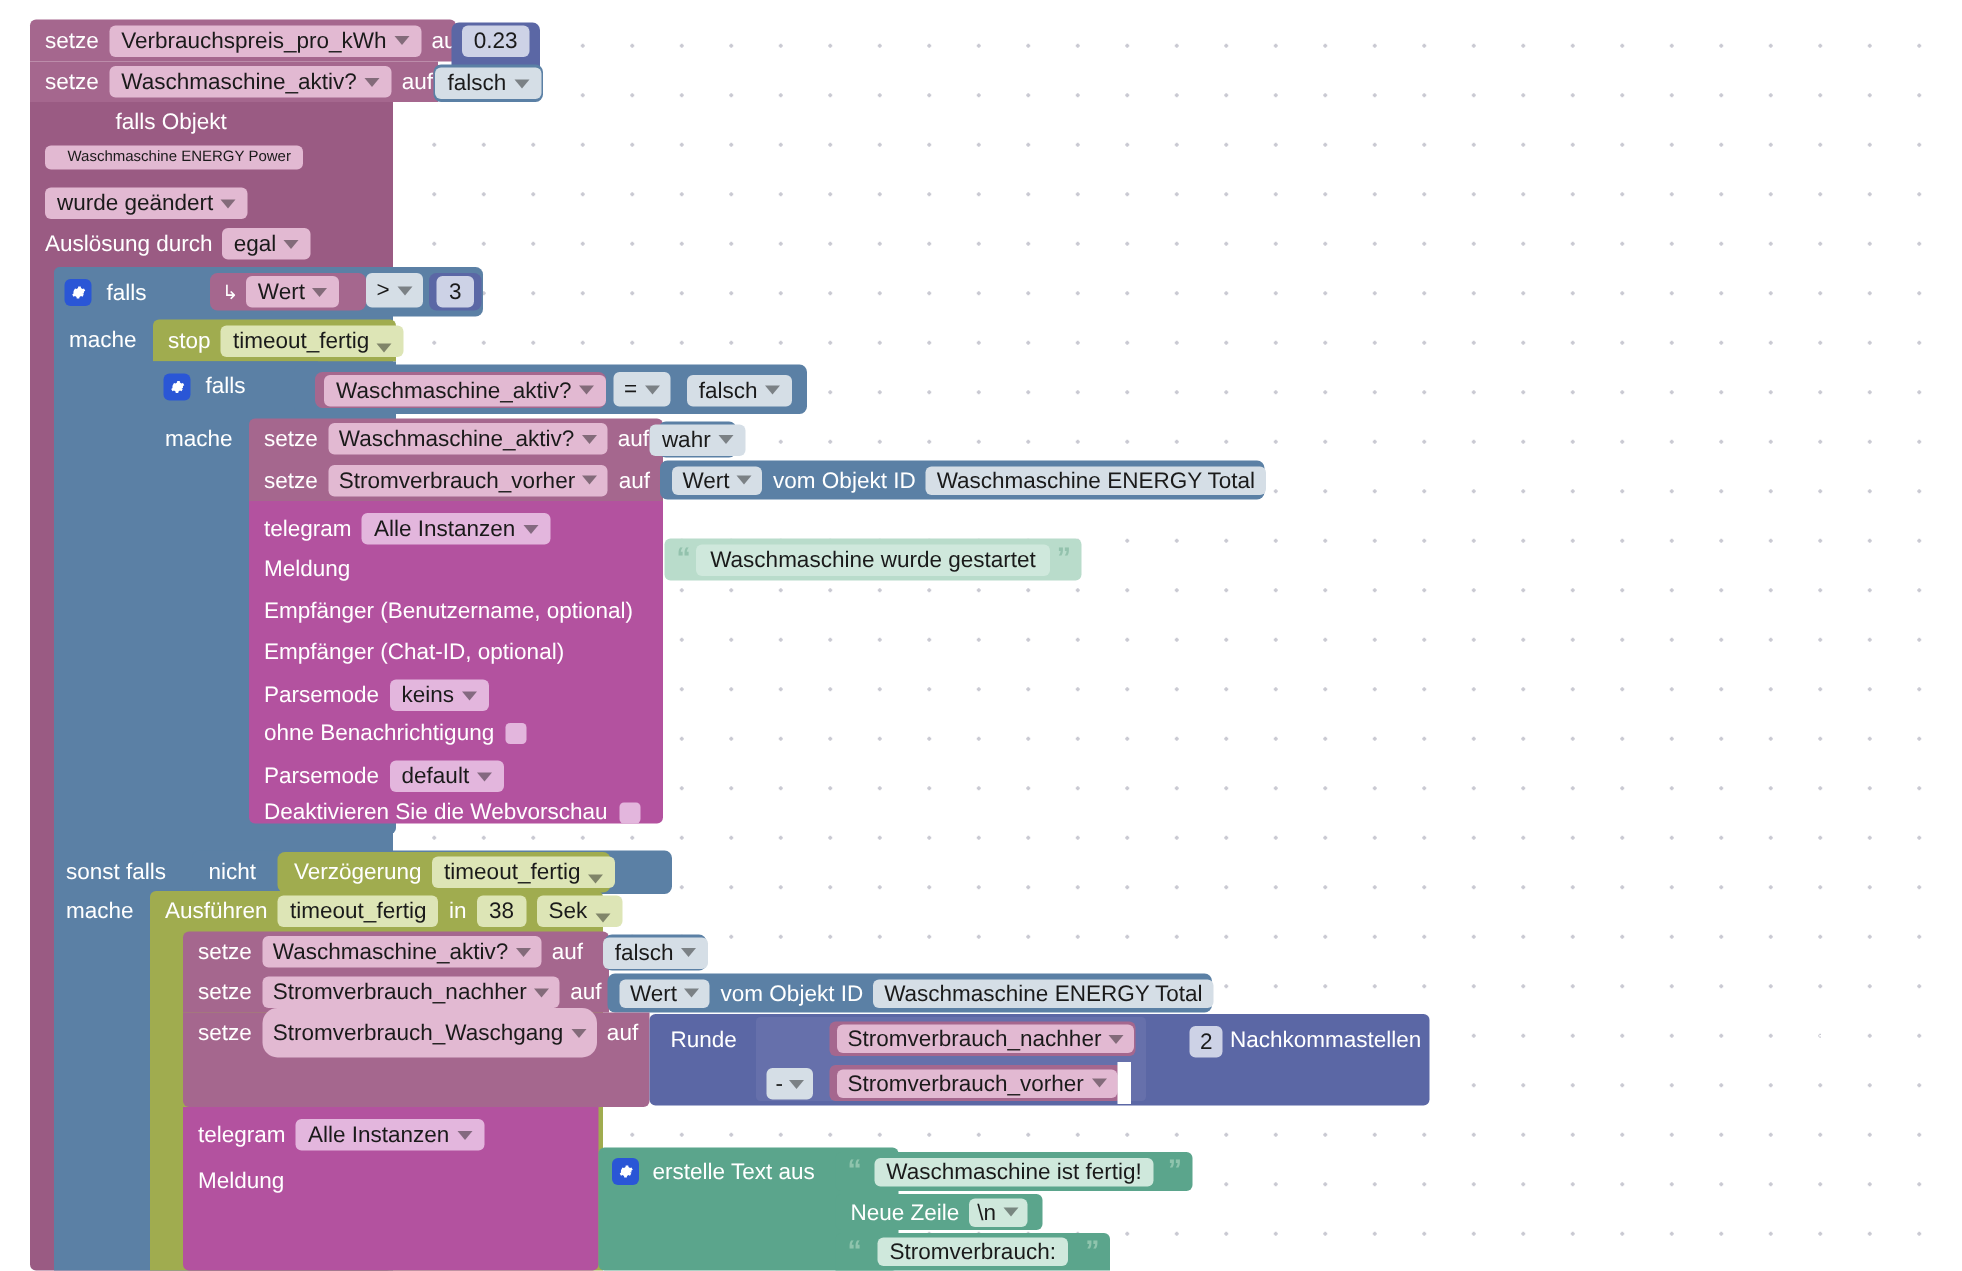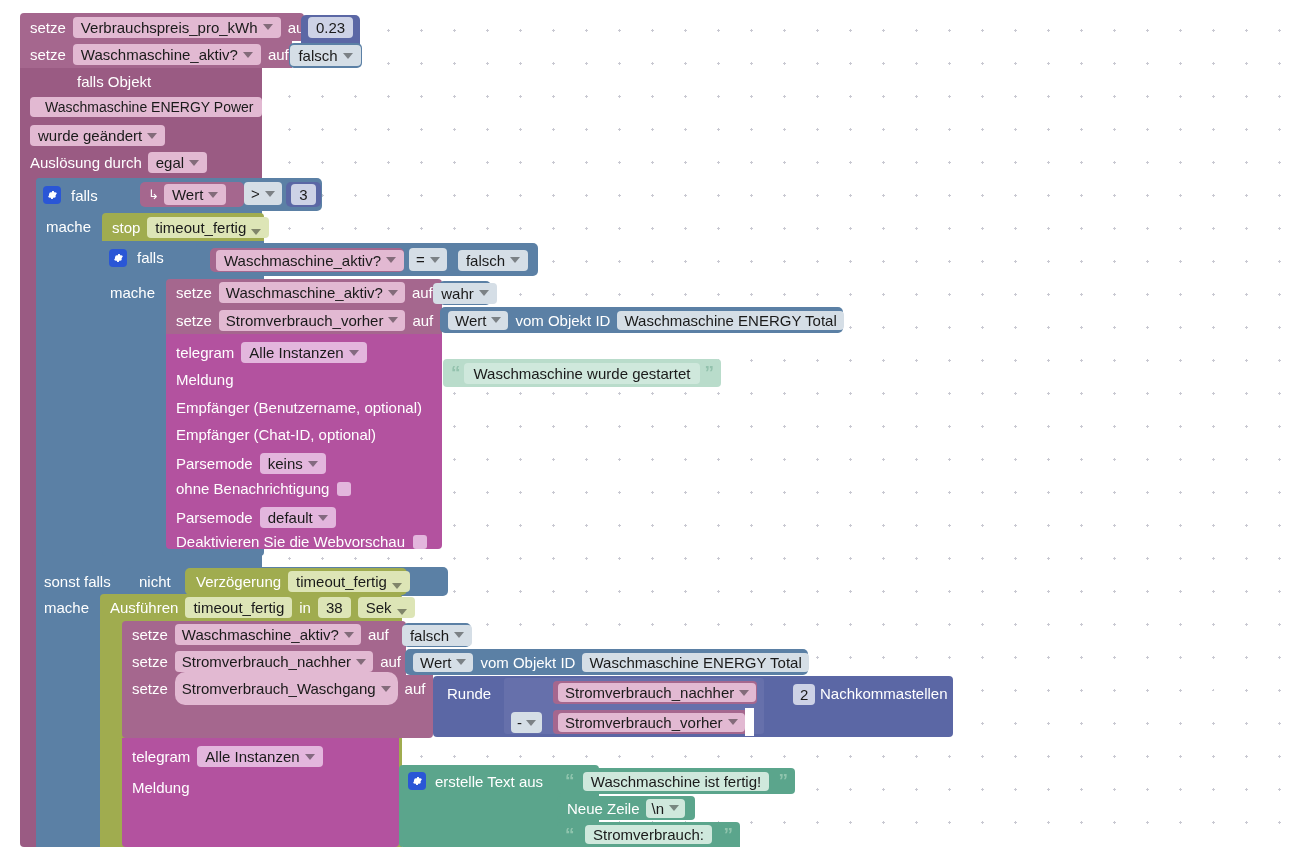--- a/index.html
+++ b/index.html
@@ -100,21 +100,21 @@
       <span class="fld fld-light">
         <span>falsch</span>
         <i class="caret"></i>
       </span>
     </div>
   </div>
 
   <div class="blk c-var-d" style="left:20px;top:68px;width:242px;height:779px;border-radius:0 0 4px 4px;"></div>
   <div class="blk" style="left:20px;top:68px;width:242px;height:110px;">
     <div class="lbl" style="position:absolute;left:10px;top:6px;margin-left:47px;">falls Objekt</div>
-    <span class="fld fld-var" style="position:absolute;left:10px;top:29px;font-size:14px;padding-left:15px;">
+    <span class="fld fld-var" style="position:absolute;left:10px;top:29px;font-size:10px;padding-left:15px;">
       <span>Waschmaschine ENERGY  Power</span>
     </span>
     <span class="fld fld-var" style="position:absolute;left:10px;top:57px;">
       <span>wurde geändert</span>
       <i class="caret"></i>
     </span>
     <div class="row" style="position:absolute;left:10px;top:84px;gap:6px;">
       <span class="lbl">Auslösung durch</span>
       <span class="fld fld-var">
         <span>egal</span>

